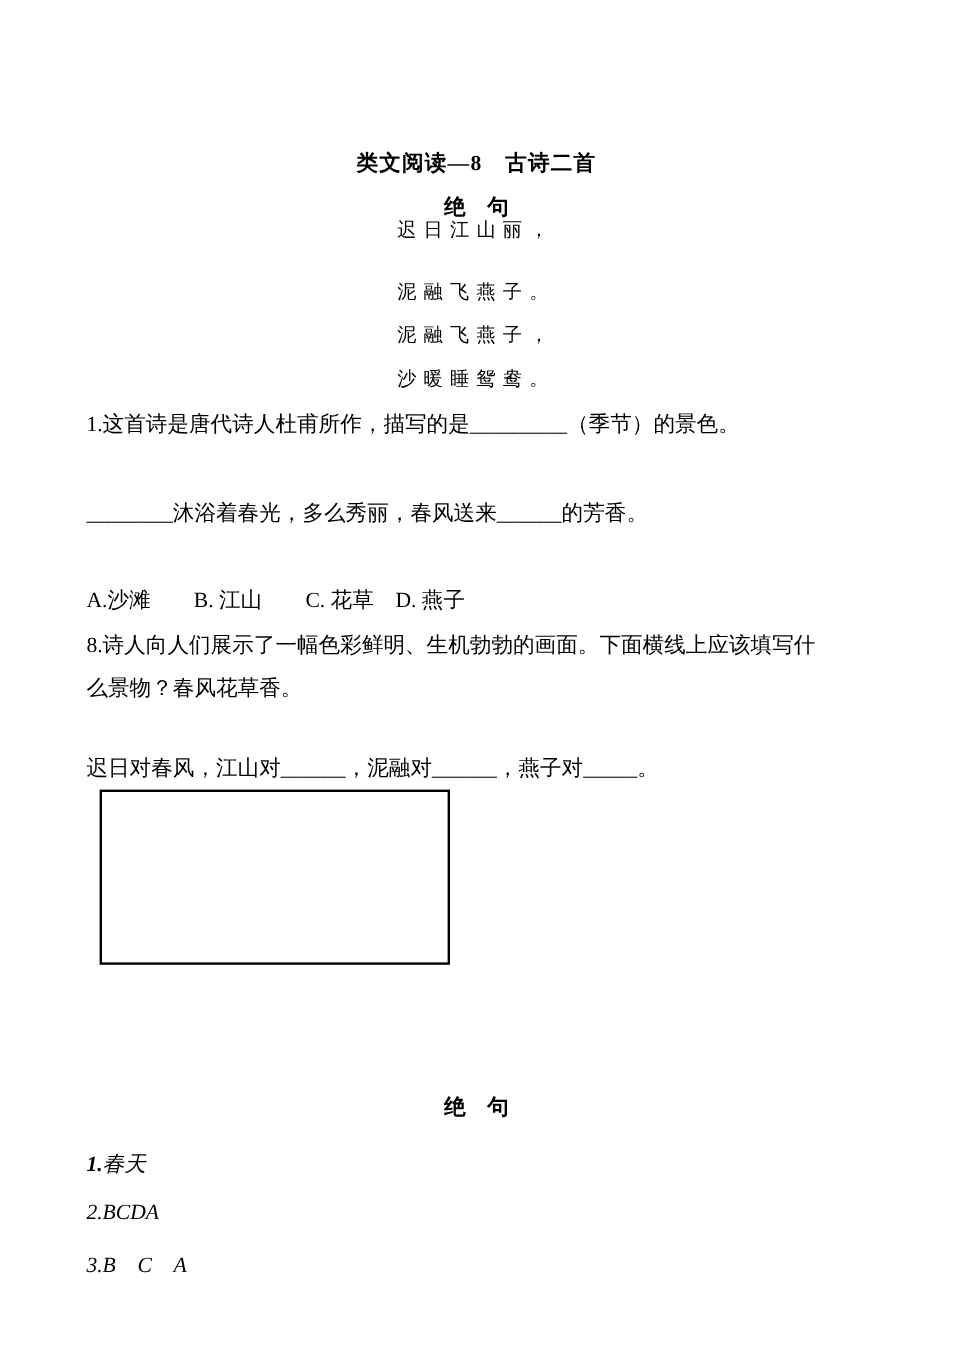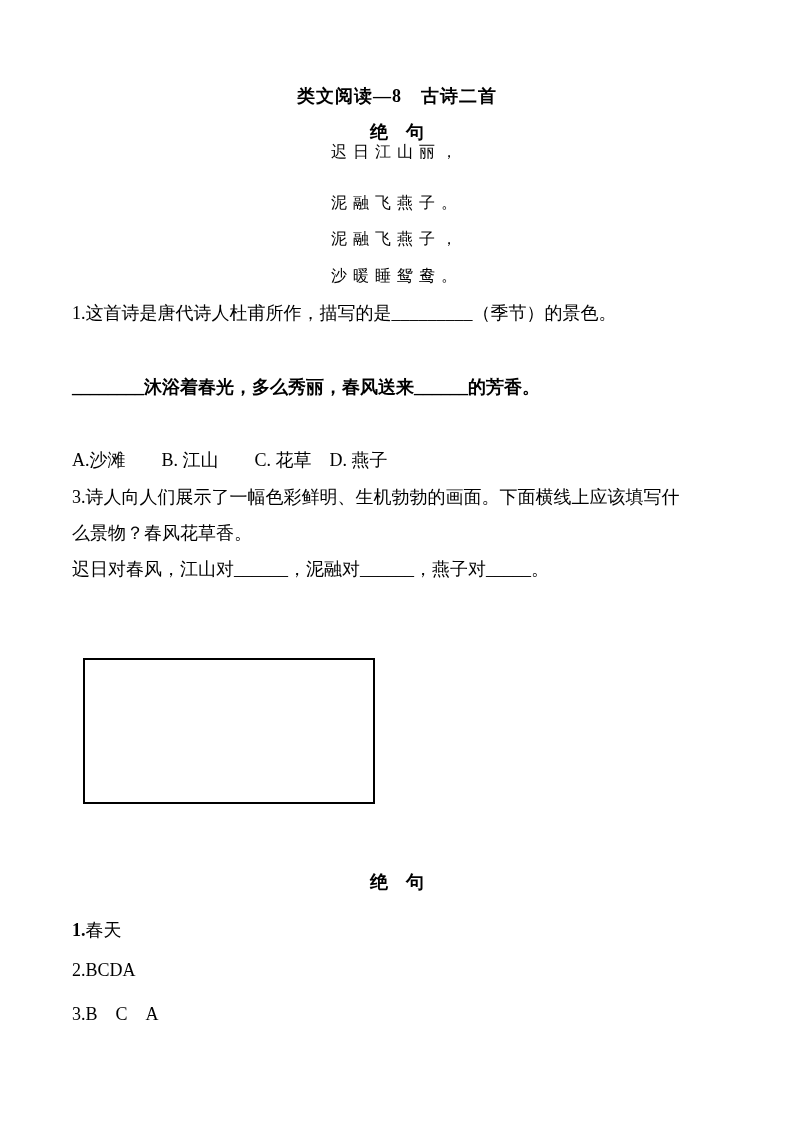--- a/index.html
+++ b/index.html
@@ -6,21 +6,21 @@
   html, body { background: #ffffff; }
   .page {
     position: relative;
     width: 794px;
     height: 1123px;
     background: #ffffff;
     color: #000000;
     font-family: "Liberation Serif", "DejaVu Serif", serif;
     overflow: hidden;
   }
-  .abs { position: absolute; white-space: nowrap; }
+  .abs { position: absolute; white-space: nowrap; margin-top: 40px; }
   .centered { left: 50%; transform: translateX(-50%); }
 
   .doc-title {
     top: 84px;
     font-size: 18px;
     font-weight: bold;
     letter-spacing: 1px;
   }
   .poem-title {
     top: 120px;
@@ -35,26 +35,26 @@
   .poem-line-1 { top: 193px; }
   .poem-line-2 { top: 229px; }
   .poem-line-3 { top: 266px; }
 
   .body-line {
     left: 72px;
     font-size: 18px;
   }
   .q1   { top: 301px; }
   .q2   { top: 338px; }
-  .q2f1 { top: 375px; font-weight: bold; }
+  .q2f1 { top: 375px; }
   .q2f2 { top: 412px; }
   .q2o  { top: 448px; }
   .q3a  { top: 485px; }
   .q3b  { top: 521px; }
-  .q3f  { top: 557px; }
+  .q3f  { top: 588px; }
   .q3o  { top: 594px; }
   .q4   { top: 629px; }
 
   .drawing-box {
     position: absolute;
     left: 83px;
     top: 658px;
     width: 292px;
     height: 146px;
     border: 2px solid #000000;
@@ -63,20 +63,21 @@
 
   .answers-title {
     top: 870px;
     font-size: 18px;
     font-weight: bold;
     font-family: "Liberation Sans", "DejaVu Sans", sans-serif;
   }
   .ans {
     left: 72px;
     font-size: 18px;
+    font-style: italic;
   }
   .ans-0 { top: 918px; }
   .ans-1 { top: 960px; }
   .ans-2 { top: 1002px; }
   .ans-num-bold { font-weight: bold; }
 </style>
 </head>
 <body>
 
 <div class="page">
@@ -91,21 +92,21 @@
   <div class="abs centered poem-line poem-line-3">沙暖睡鸳鸯。</div>
 
   <div class="abs body-line q1">1.这首诗是唐代诗人杜甫所作，描写的是_________（季节）的景色。</div>
 
 
   <div class="abs body-line q2f1">________沐浴着春光，多么秀丽，春风送来______的芳香。</div>
 
 
   <div class="abs body-line q2o">A.沙滩　　B. 江山　　C. 花草　D. 燕子</div>
 
-  <div class="abs body-line q3a">3.诗人向人们展示了一幅色彩鲜明、生机勃勃的画面。下面横线上应该填写什</div>
+  <div class="abs body-line q3a">8.诗人向人们展示了一幅色彩鲜明、生机勃勃的画面。下面横线上应该填写什</div>
 
   <div class="abs body-line q3b">么景物？春风花草香。</div>
 
   <div class="abs body-line q3f">迟日对春风，江山对______，泥融对______，燕子对_____。</div>
 
 
 
   <div class="drawing-box"></div>
 
   <div class="abs centered answers-title">绝　句</div>

